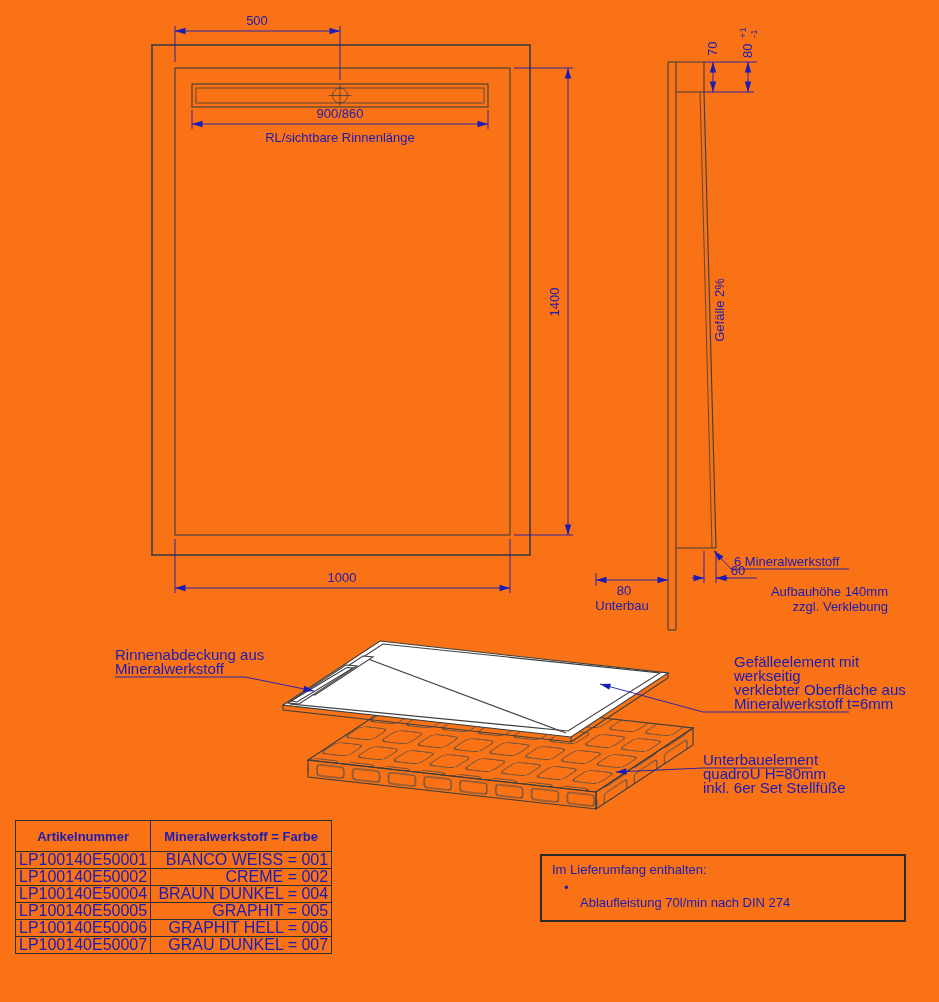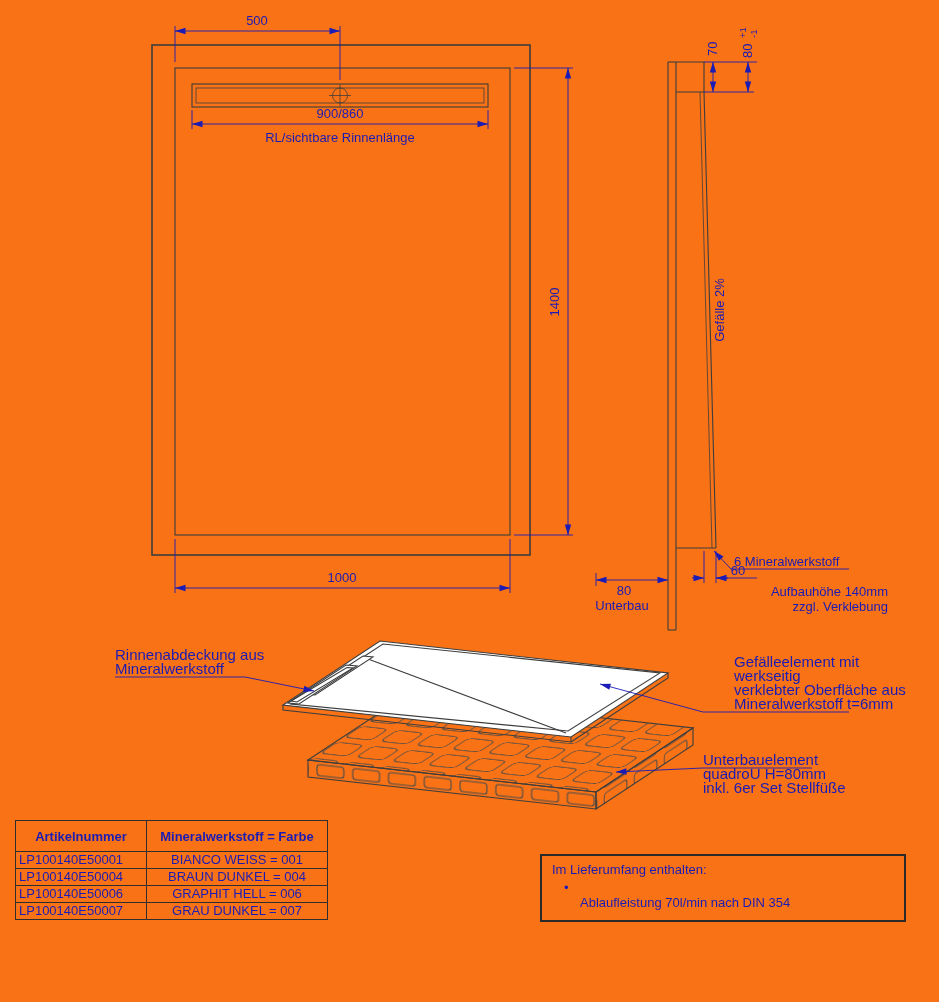--- a/index.html
+++ b/index.html
@@ -20,23 +20,23 @@
 
   .article-table {
     position:absolute; left:15px; top:820px; border-collapse:collapse;
     color:#1b1bb5; table-layout:fixed;border-radius:13px;
   }
   .article-table th, .article-table td { border:1px solid #2e2e2e; }
   .article-table th {
     font-size:13px; font-weight:bold; text-align:center; vertical-align:middle;
     height:30px; padding:0 4px;
   }
-  .article-table td { font-size:13px; height:16px; line-height:16px; padding:0 3px; }
+  .article-table td { font-size:16px; height:16px; line-height:16px; padding:0 3px; }
   .article-table td.c1 { width:122px; text-align:left; }
-  .article-table td.c2 { width:172px; text-align:center; }
+  .article-table td.c2 { width:172px; text-align:right; }
   .article-table th.h1 { width:122px; }
   .article-table th.h2 { width:172px; }
 
   .delivery {
     position:absolute; left:540px; top:854px; width:342px;
     border:2px solid #2a2a2a; color:#1b1bb5; font-size:13px;
     padding:6px 10px 10px 10px; line-height:15px;
   }
   .drow { display:flex; margin-top:3px; }
   .dbullet { width:16px; margin-left:12px; flex:0 0 16px; }
@@ -187,35 +187,43 @@
         <th class="h1">Artikelnummer</th>
         <th class="h2">Mineralwerkstoff = Farbe</th>
       </tr>
     </thead>
     <tbody>
       <tr>
           <td class="c1">LP100140E50001</td>
           <td class="c2">BIANCO WEISS = 001</td>
         </tr>
       <tr>
+          <td class="c1">LP100140E50002</td>
+          <td class="c2">CREME = 002</td>
+        </tr>
+      <tr>
           <td class="c1">LP100140E50004</td>
           <td class="c2">BRAUN DUNKEL = 004</td>
+        </tr>
+      <tr>
+          <td class="c1">LP100140E50005</td>
+          <td class="c2">GRAPHIT = 005</td>
         </tr>
       <tr>
           <td class="c1">LP100140E50006</td>
           <td class="c2">GRAPHIT HELL = 006</td>
         </tr>
       <tr>
           <td class="c1">LP100140E50007</td>
           <td class="c2">GRAU DUNKEL = 007</td>
         </tr>
     </tbody>
   </table>
 
   <div class="delivery">
     <div>Im Lieferumfang enthalten:</div>
     <div class="drow">
       <span class="dbullet">•</span>
     </div>
-    <div class="dcont">Ablaufleistung 70l/min nach DIN 354</div>
+    <div class="dcont">Ablaufleistung 70l/min nach DIN 274</div>
   </div>
 
 </div>
 
 </body></html>

